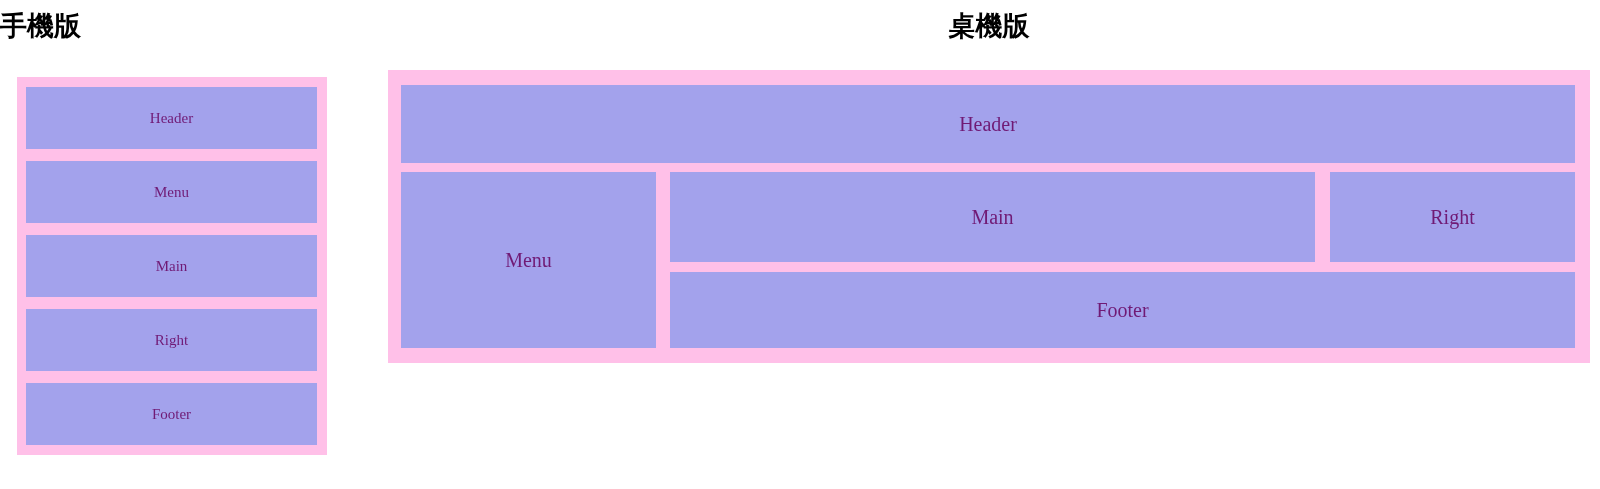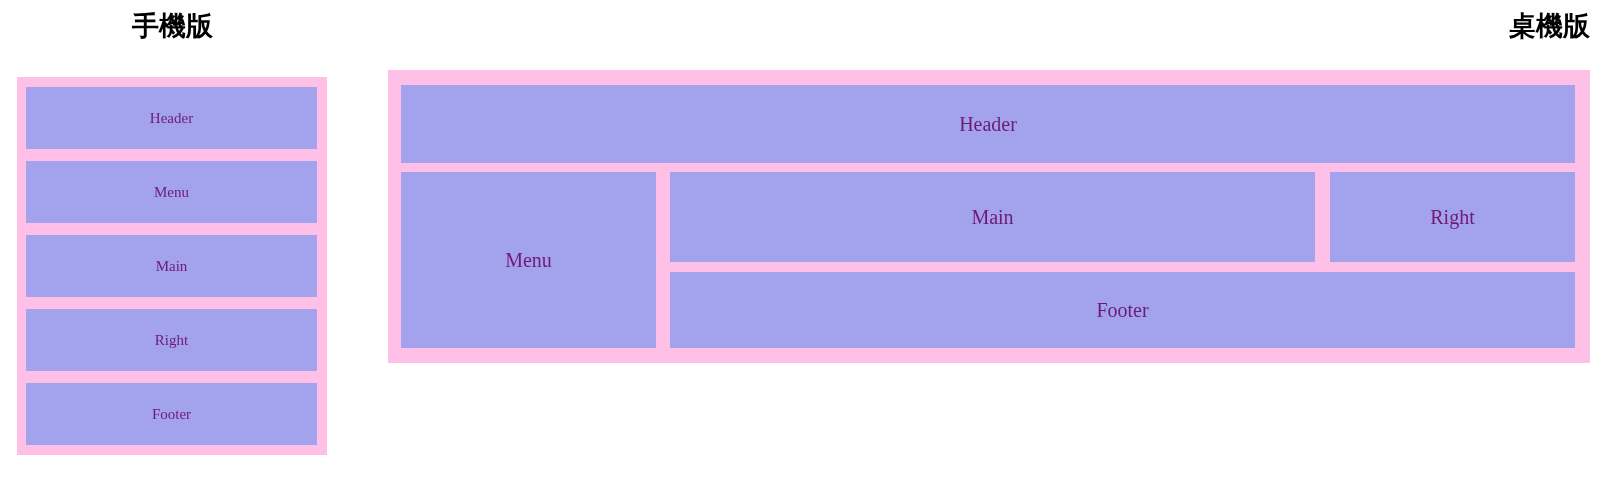--- a/index.html
+++ b/index.html
@@ -18,22 +18,22 @@
   
   .section-title {
     position: absolute;
     font-family: "DejaVu Sans", "Liberation Sans", sans-serif;
     font-weight: bold;
     font-size: 27px;
     line-height: 1;
     color: #000000;
     white-space: nowrap;
   }
-  #title-mobile  { left: 0;   top: 12px; width: 345px;  text-align: center; }
-  #title-desktop { left: 388px; top: 12px; width: 1202px; text-align: right; }
+  #title-mobile  { left: 0;   top: 12px; width: 345px;  text-align: left; }
+  #title-desktop { left: 388px; top: 12px; width: 1202px; text-align: center; }
 
   
   .frame {
     position: absolute;
     background: #ffc0e8;
     box-sizing: border-box;
   }
   .cell {
     position: absolute;
     background: #a3a2ec;

